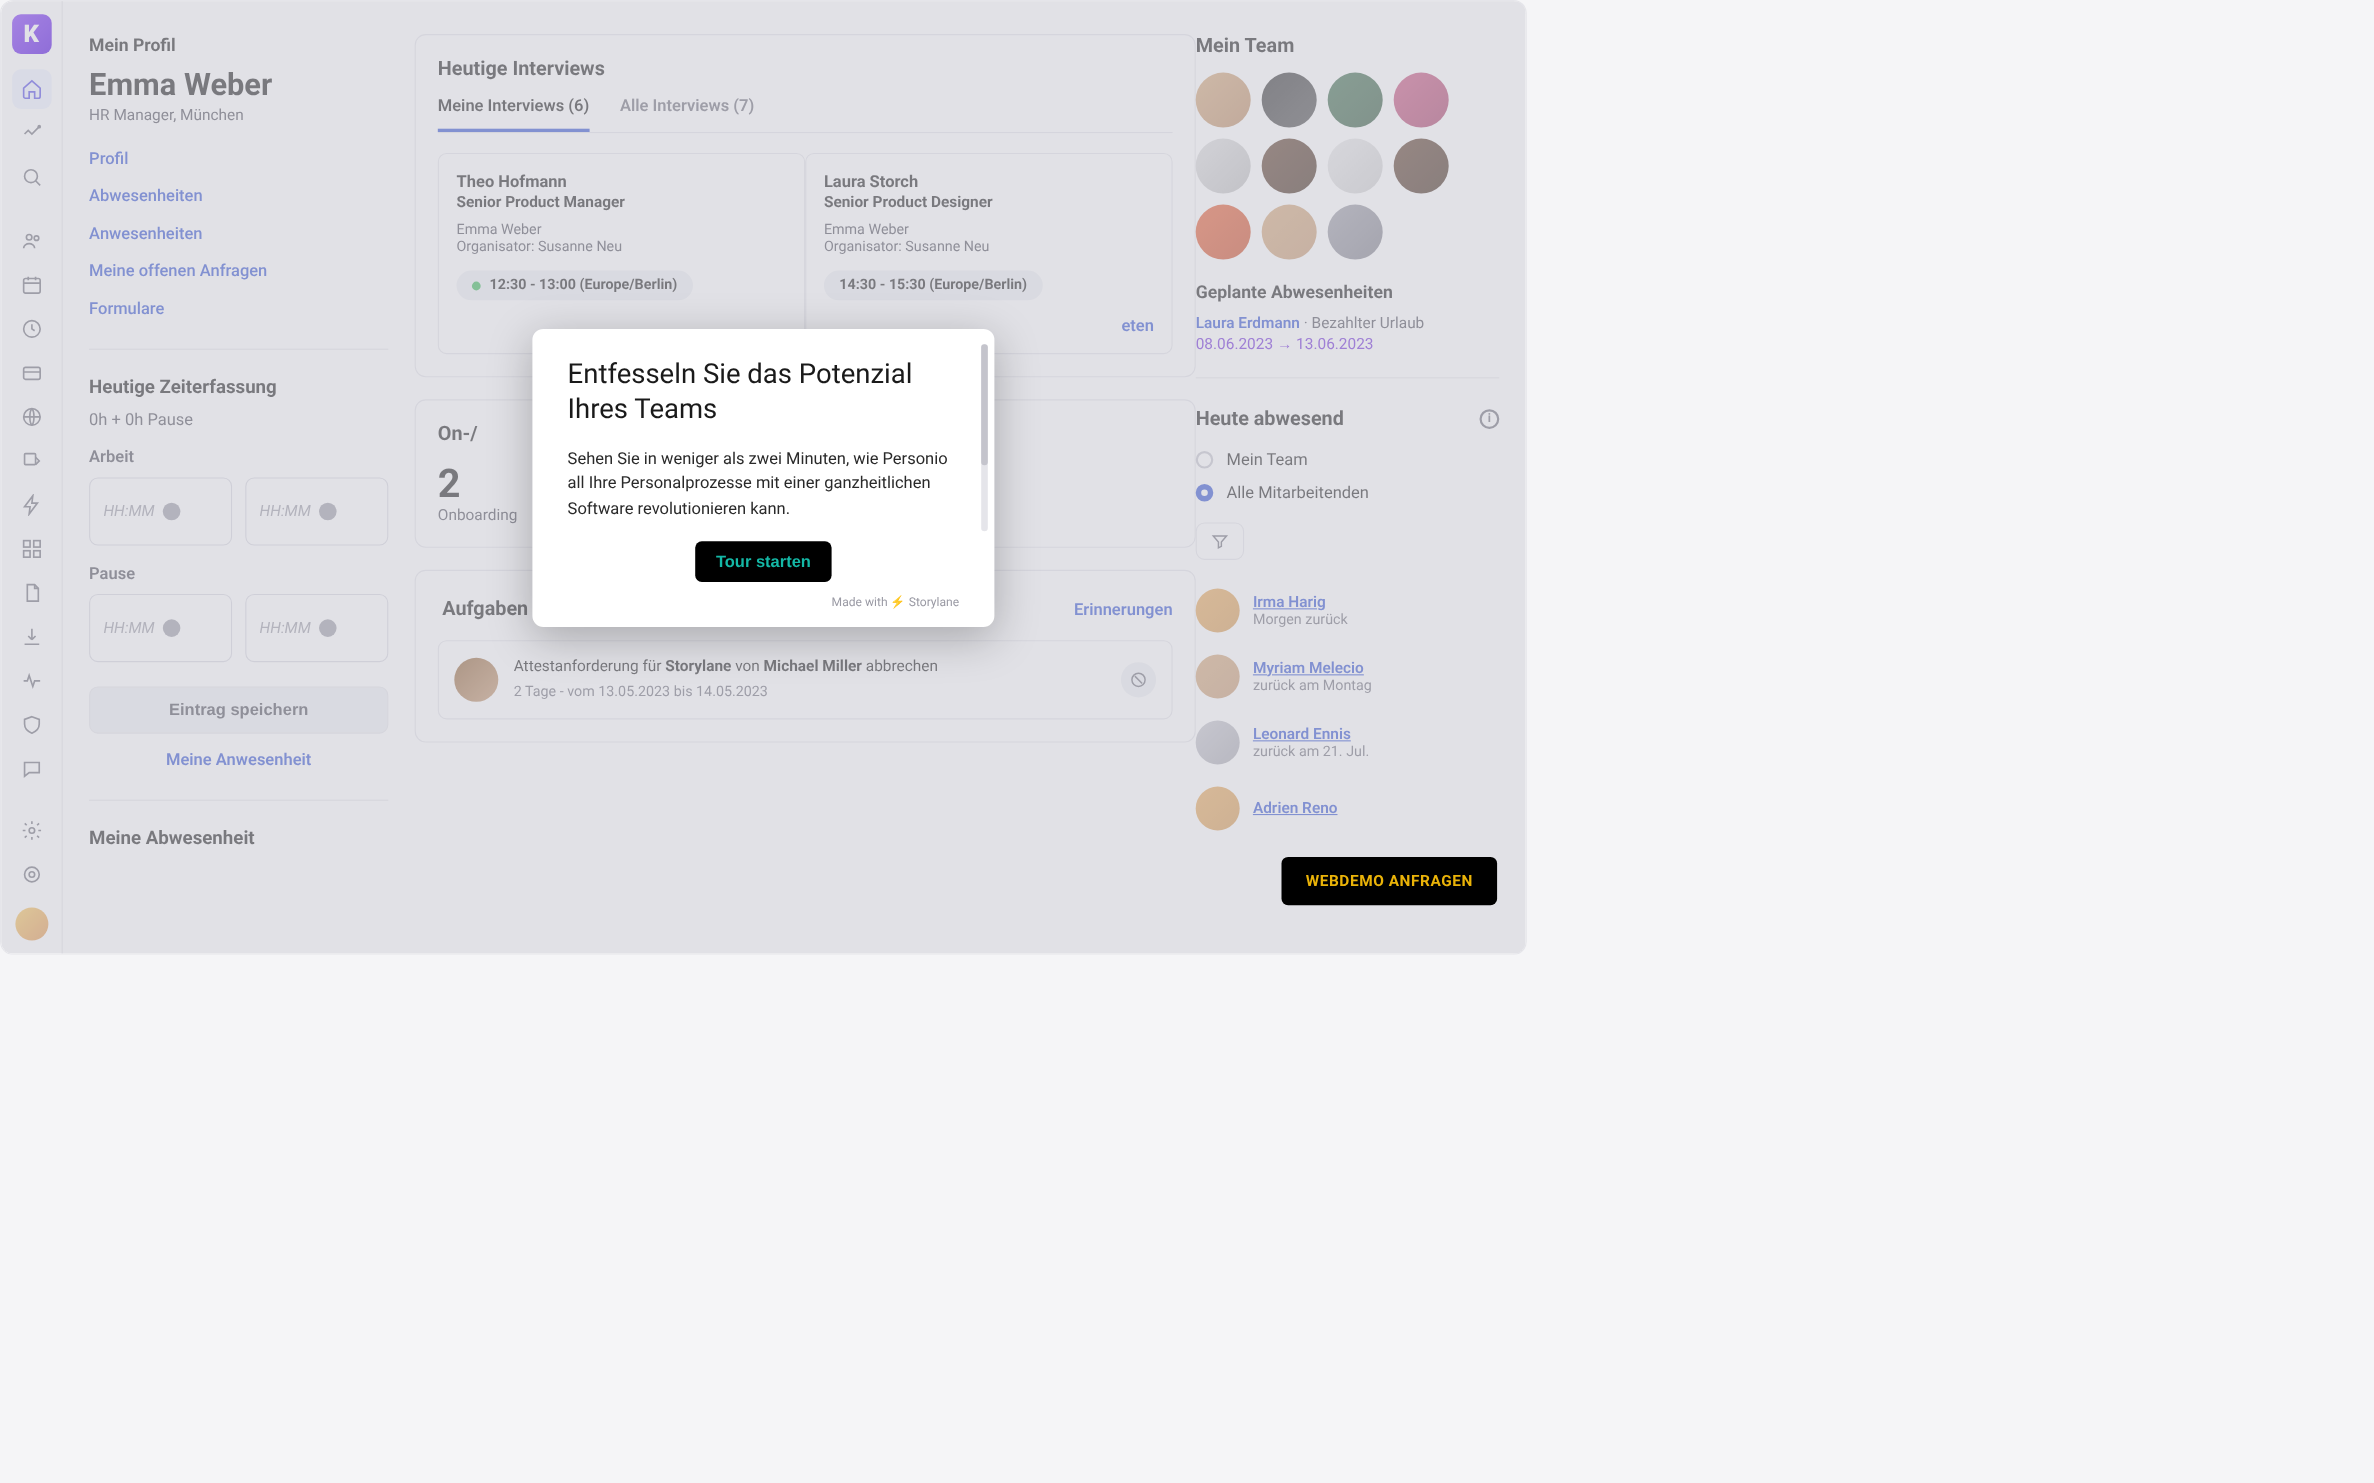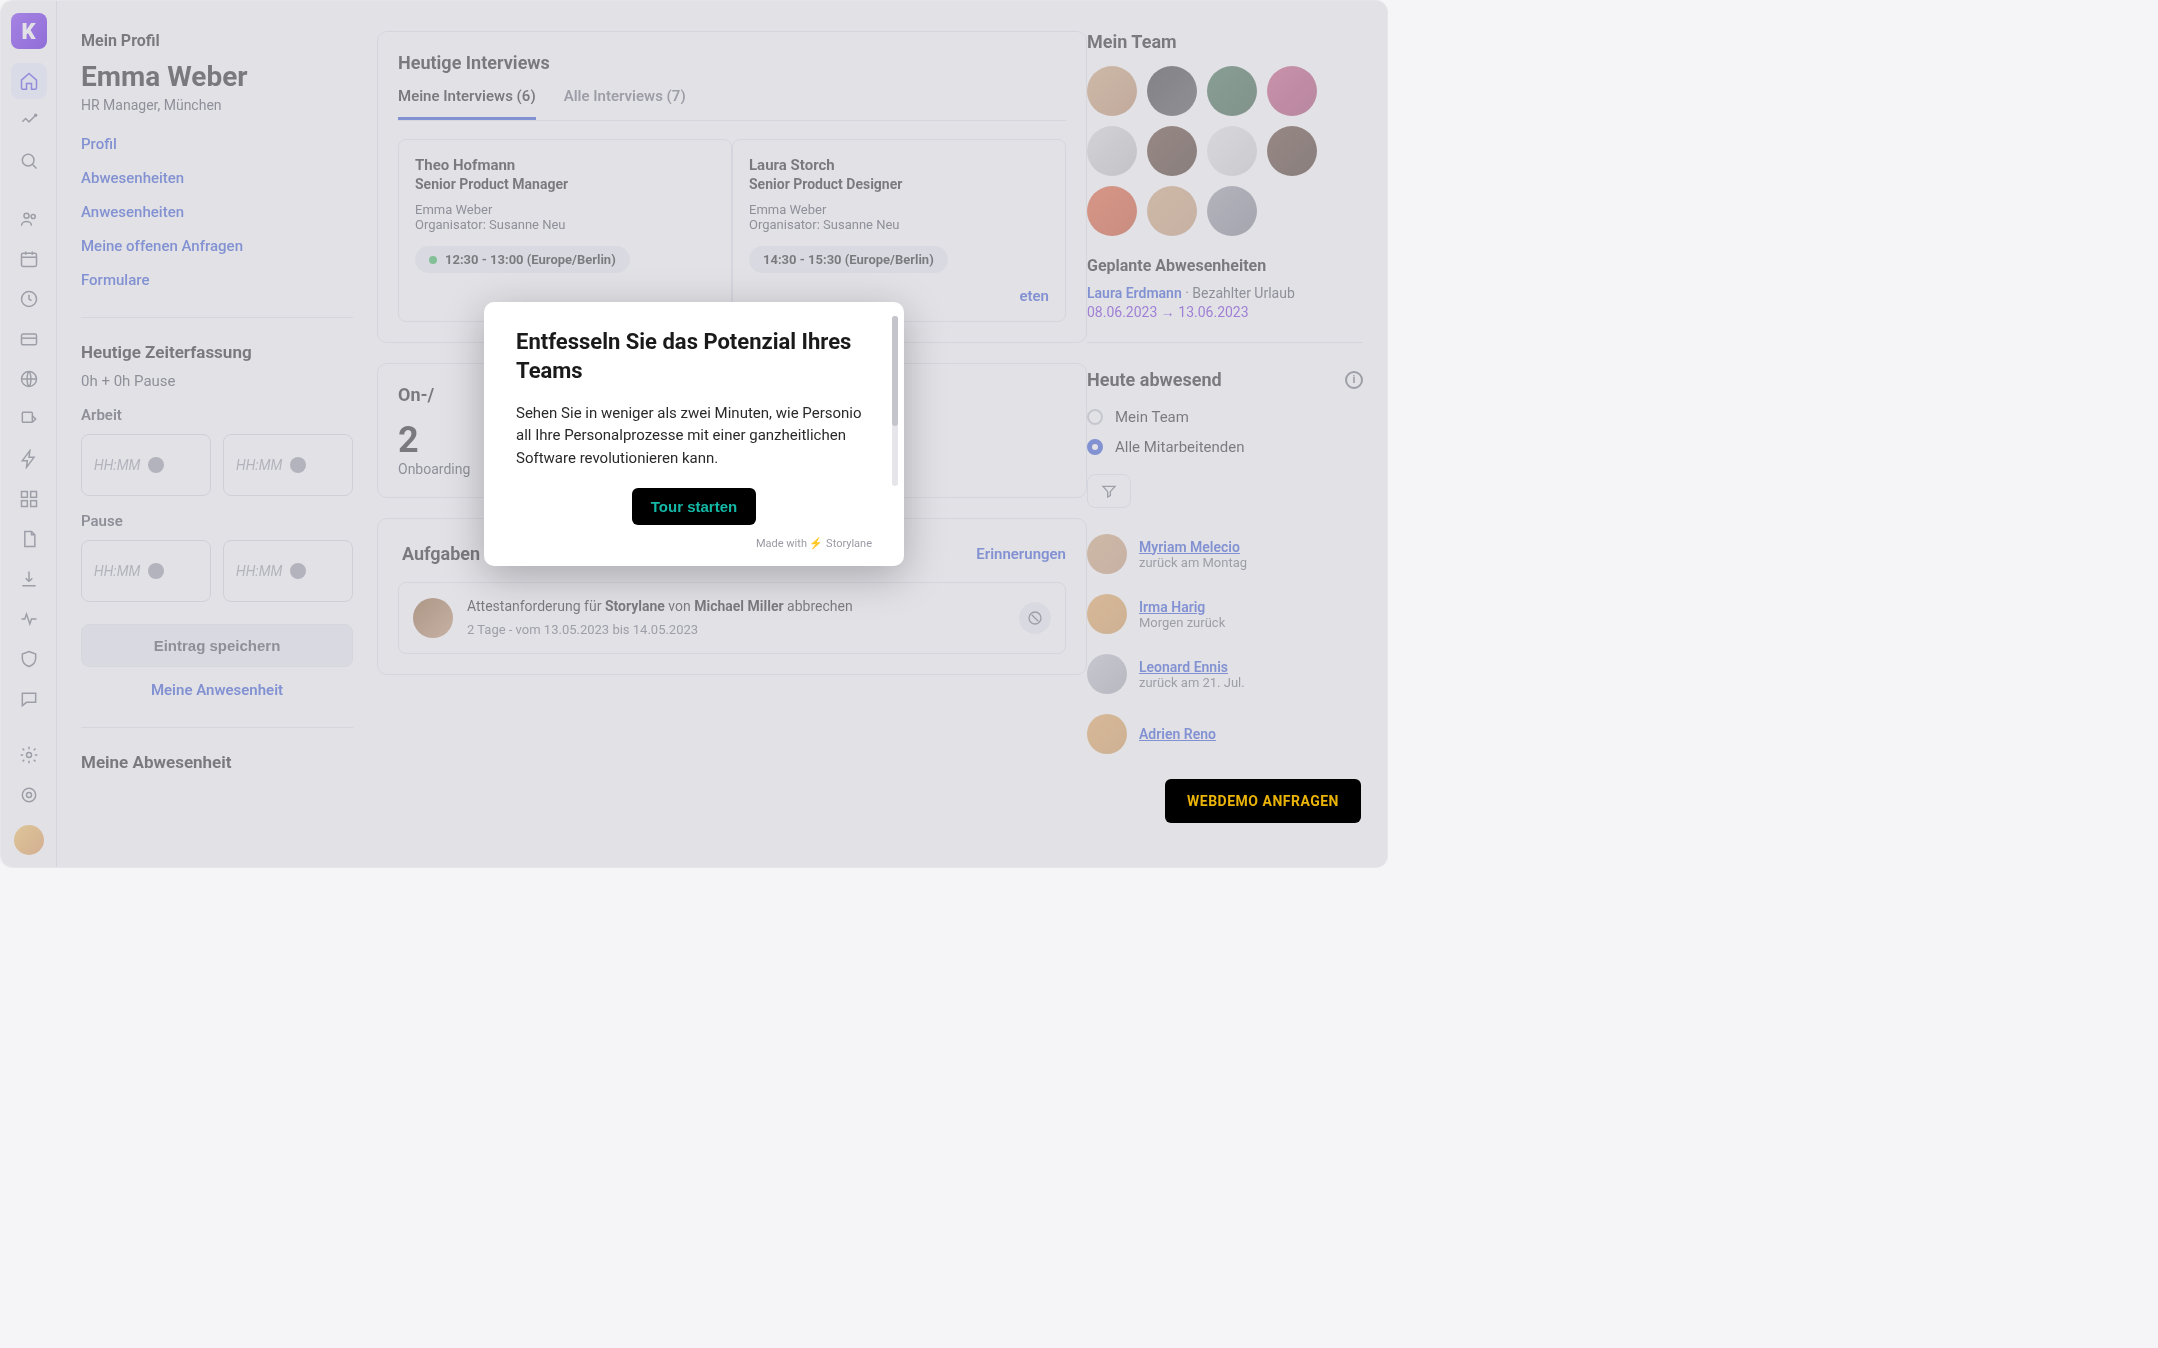--- a/index.html
+++ b/index.html
@@ -83,21 +83,21 @@
 .absent-av.b2{background:linear-gradient(135deg,#d4a574,#c4956c)}
 .absent-av.b3{background:linear-gradient(135deg,#c4c4cc,#a4a4ac)}
 .absent-name { color: #2e4fd1; font-weight: 600; font-size: 14px; text-decoration: underline; }
 .absent-sub { font-size: 13px; color: #6b6b76; }
 .info-ic { width: 18px; height: 18px; border: 2px solid #6b6b76; border-radius: 50%; font-size: 11px; color: #6b6b76; display: inline-flex; align-items: center; justify-content: center; font-weight: 700; }
 
 .overlay { position: absolute; inset: 0; background: rgba(200,200,210,0.55); display: flex; align-items: center; justify-content: center; }
 .modal { width: 420px; background: #fff; border-radius: 10px; box-shadow: 0 10px 40px rgba(0,0,0,0.25); padding: 26px 32px 16px; position: relative; }
 .modal-scroll { position: absolute; right: 6px; top: 14px; width: 6px; height: 170px; background: #e5e5ea; border-radius: 3px; }
 .modal-scroll::before { content:''; position:absolute; top:0; left:0; width:6px; height:110px; background:#c4c4cc; border-radius:3px; }
-.modal h3 { font-size: 22px; font-weight: 700; line-height: 1.3; margin-bottom: 16px; }
+.modal h3 { font-size: 25px; font-weight: 400; line-height: 1.3; margin-bottom: 16px; }
 .modal p { font-size: 15px; line-height: 1.5; color: #2a2a2a; margin-bottom: 22px; max-height: 64px; overflow: hidden; }
 .modal-btn { background: #000; color: #14b8a6; font-weight: 600; padding: 10px 19px; border: none; border-radius: 6px; cursor: pointer; display: block; margin: 0 auto 12px; font-size: 15px; }
 .modal-footer { font-size: 11px; color: #9a9aa4; text-align: right; }
 .webdemo-btn { position: absolute; right: 26px; bottom: 44px; background: #000; color: #eab308; font-weight: 700; padding: 14px 22px; border-radius: 6px; letter-spacing: 0.5px; cursor: pointer; font-size: 14px; z-index: 5; }
 .onoff-header{display:flex;justify-content:space-between;align-items:flex-end}
 .flex-row{display:flex;justify-content:space-between;align-items:center;margin-bottom:14px}
 </style>
 </head>
 <body>
 
@@ -368,31 +368,31 @@
             <span>Alle Mitarbeitenden</span>
           </div>
       </div>
       <div class="filter-box">
           <svg width="16" height="16" viewBox="0 0 24 24" stroke="#6b6b76" fill="none" stroke-width="2">
             <path d="M3 5h18l-7 8v6l-4 2v-8z"></path>
           </svg>
         </div>
       <div class="absent-list">
         <div class="absent-item">
+          <div class="absent-av b1"></div>
+          <div>
+              <div class="absent-name">Irma Harig</div>
+              <div class="absent-sub">Morgen zurück</div>
+            </div>
+        </div>
+        <div class="absent-item">
           <div class="absent-av b2"></div>
           <div>
               <div class="absent-name">Myriam Melecio</div>
               <div class="absent-sub">zurück am Montag</div>
-            </div>
-        </div>
-        <div class="absent-item">
-          <div class="absent-av b1"></div>
-          <div>
-              <div class="absent-name">Irma Harig</div>
-              <div class="absent-sub">Morgen zurück</div>
             </div>
         </div>
         <div class="absent-item">
           <div class="absent-av b3"></div>
           <div>
               <div class="absent-name">Leonard Ennis</div>
               <div class="absent-sub">zurück am 21. Jul.</div>
             </div>
         </div>
         <div class="absent-item">

